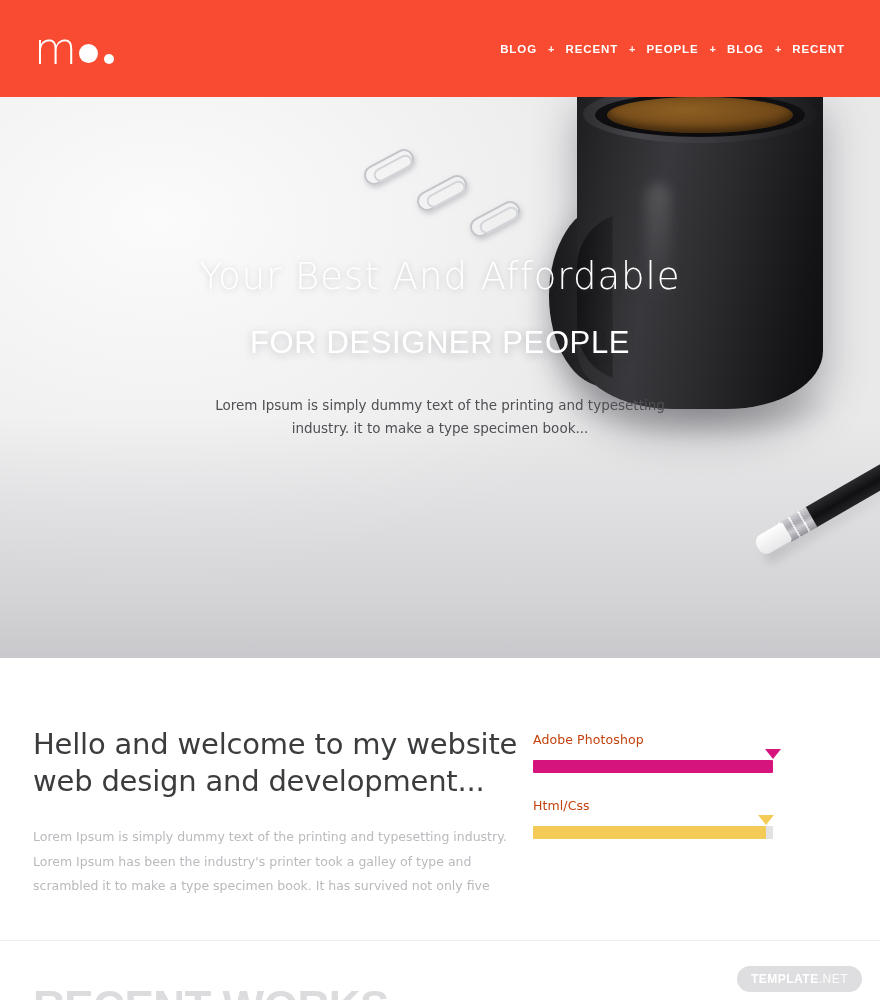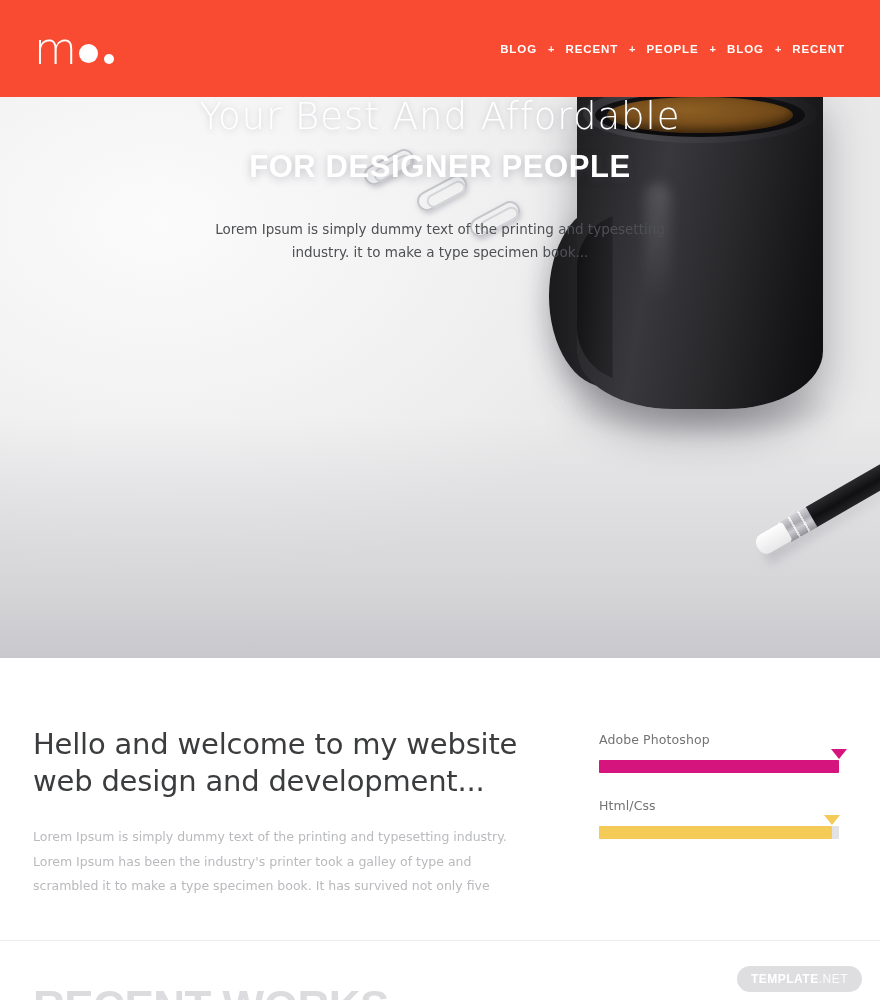--- a/index.html
+++ b/index.html
@@ -155,75 +155,75 @@
   .pencil-shadow{
     position:absolute; left:16px; top:16px; width:200px; height:16px;
     background:linear-gradient(90deg, rgba(160,160,166,.42), rgba(170,170,176,0));
     filter:blur(5px);
   }
 
   
   .hero-copy{
     position:absolute; left:0; top:0; width:880px; height:561px;
     display:flex; flex-direction:column; align-items:center;
-    z-index:10;
+    padding-top:160px; z-index:10;
   }
   .hero-kicker{
     font-family:"DejaVu Sans", sans-serif;
     font-weight:100; font-size:37px; color:#ffffff;
     letter-spacing:1px; line-height:1.1;
     text-shadow:0 1px 6px rgba(90,90,96,.28);
   }
   .hero-title{
     margin-top:14px;
     font-family:"Liberation Sans", sans-serif;
     font-weight:bold; font-size:42px; color:#ffffff;
     letter-spacing:1.5px; line-height:1.12; white-space:nowrap;
     text-shadow:0 2px 9px rgba(80,80,88,.30);
   }
   .hero-title .w{ margin-right:12px; }
   .hero-sub{
-    margin-top:12px;
+    margin-top:28px;
     font-family:"Liberation Sans", sans-serif;
-    font-weight:bold; font-size:31px; color:#ffffff;
+    font-weight:normal; font-size:31px; color:#ffffff;
     letter-spacing:.6px; line-height:1.1;
     text-shadow:0 2px 9px rgba(80,80,88,.30);
   }
   .hero-text{
     margin-top:34px; width:480px; text-align:center;
     font-family:"DejaVu Sans", sans-serif;
     font-size:13.5px; line-height:1.75; color:#4f5053;
   }
 
   
   .about{
     position:absolute; top:658px; left:0;
     width:880px; height:282px;
     background:#ffffff;
-    display:flex; padding:68px 34px 0 33px; gap:66px;
+    display:flex; padding:68px 34px 0 33px; 
   }
   .about-left{ width:500px; }
   .about-heading{
     font-family:"DejaVu Sans", sans-serif;
     font-weight:400; font-size:29px; color:#3b3c3e;
     line-height:1.28; letter-spacing:-.2px;
   }
   .about-text{
     margin-top:25px;
     font-family:"DejaVu Sans", sans-serif;
     font-size:12.5px; line-height:1.95; color:#b9babd;
     width:498px;
   }
 
   .skills{ width:246px; padding-top:6px; }
   .skill{ margin-bottom:25px; }
   .skill:last-child{ margin-bottom:15px; }
   .skill-label{
     font-family:"DejaVu Sans", sans-serif;
-    font-size:12.5px; color:#737373; margin-bottom:13px;
+    font-size:12.5px; color:#c2410c; margin-bottom:13px;
     letter-spacing:.1px;
   }
   .skill-track{
     position:relative; width:240px; height:13px;
     background:#e2e2e4; border-radius:1px;
   }
   .skill-fill{
     position:absolute; left:0; top:0; height:13px;
     border-radius:1px;
   }

